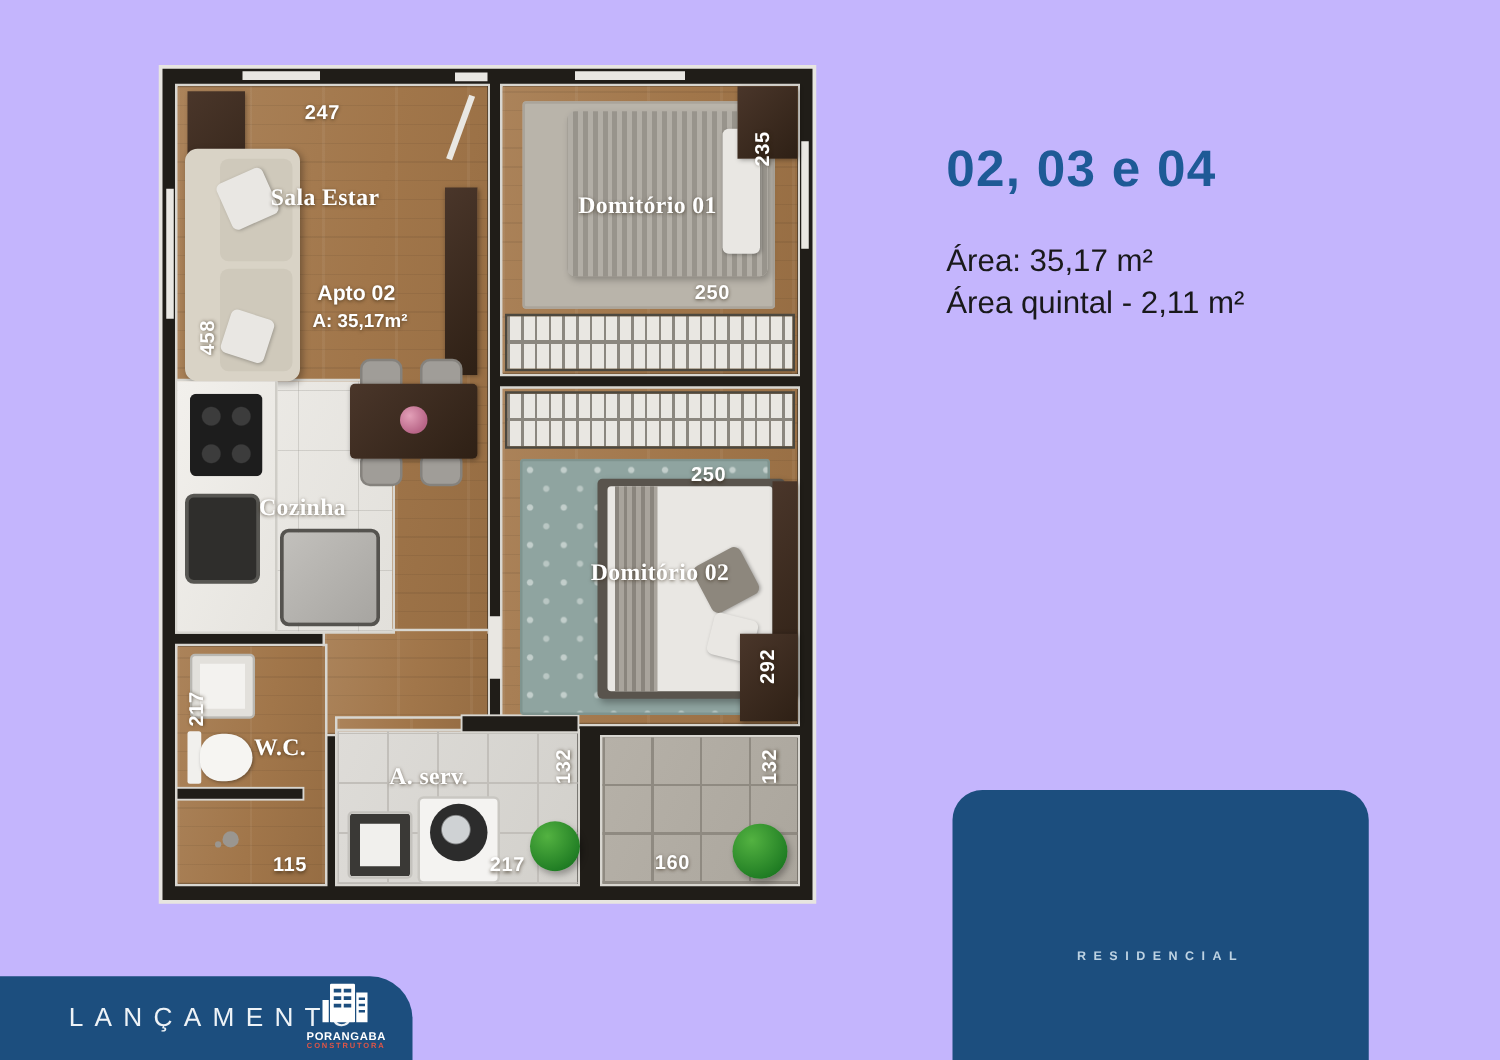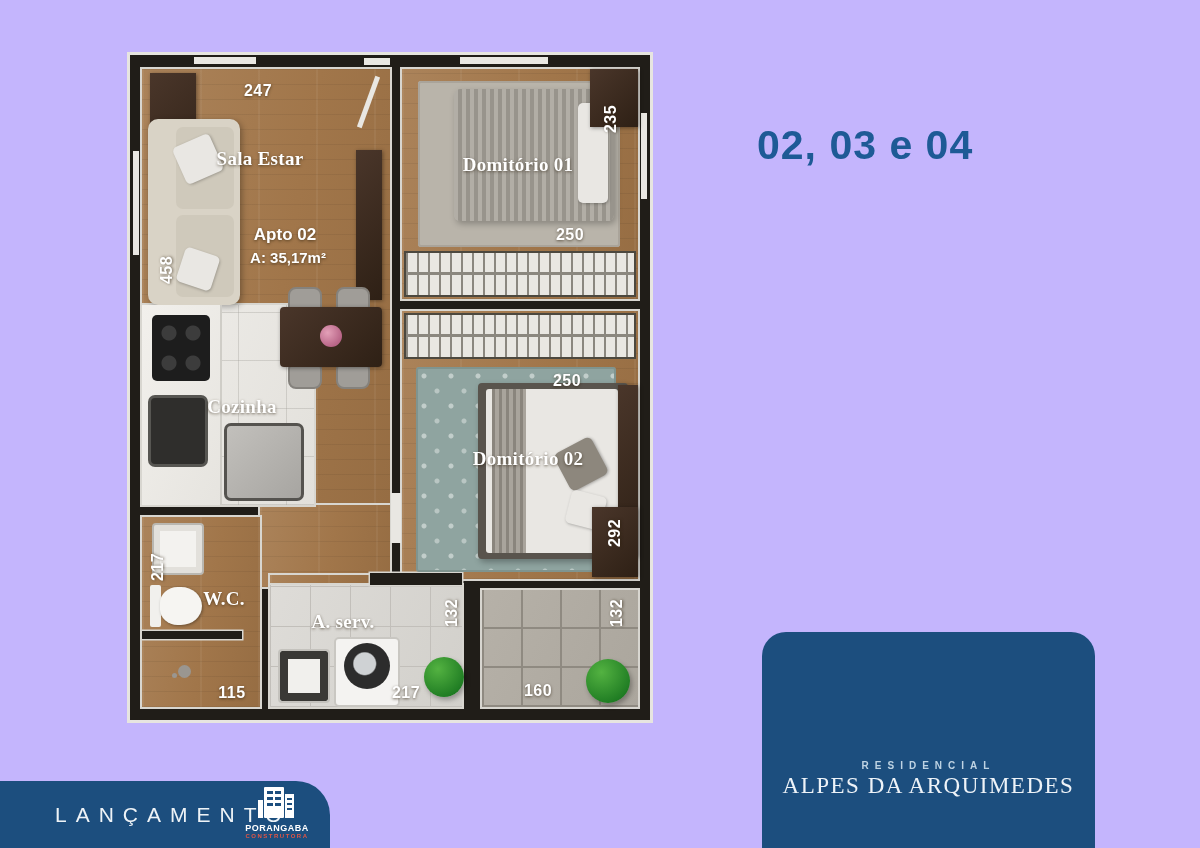--- a/index.html
+++ b/index.html
@@ -51,21 +51,21 @@
   .dim { font-size:16px; letter-spacing:.5px; }
   .room-name { font-size:19px; letter-spacing:.3px;font-family:Liberation Serif, serif; }
   .chair { position:absolute; background:#a09d98; border:2px solid #85827d; border-radius:8px; }
   .bush { position:absolute; border-radius:50%;
       background:radial-gradient(circle at 35% 30%, #53b241, #1f7c23 75%, #155c19);
       box-shadow:2px 3px 5px rgba(0,0,0,.3); }
 
   
   .right-panel { position:absolute; left:757px; top:103px; }
   .rp-title { font-size:35px; font-weight:600; color:#1b1b1d; letter-spacing:.5px; }
-  .rp-units { font-size:41px; font-weight:800; color:#1e5a96; margin-top:19px; letter-spacing:1px; }
+  .rp-units { font-size:41px; font-weight:800; color:#1e5a96; margin-top:9px; letter-spacing:1px; }
   .rp-areas { margin-top:34px; font-size:25px; color:#19191b; line-height:1.32; font-weight:500; }
 
   
   .brand-card { position:absolute; left:762px; top:632px; width:333px; height:240px;
       background:#1c4e7e; border-radius:24px; }
   .pill { position:absolute; left:23px; top:23px; width:287px; height:72px; background:#fff;
       border-radius:18px; display:flex; align-items:center; justify-content:center; gap:11px; }
   .mcmv { display:flex; align-items:center; gap:7px; }
   .mc-icon { position:relative; width:50px; height:44px; }
   .mc-sun { position:absolute; left:3px; top:3px; width:14px; height:14px; border-radius:50%;
@@ -192,25 +192,28 @@
     <div class="plan-label" style="left:158px;top:202px;font-size:15px;font-weight:700">A: 35,17m²</div>
     <div class="plan-label room-name" style="left:388px;top:110px">Domitório 01</div>
     <div class="plan-label room-name" style="left:398px;top:404px">Domitório 02</div>
     <div class="plan-label room-name" style="left:112px;top:352px">Cozinha</div>
     <div class="plan-label room-name" style="left:94px;top:544px">W.C.</div>
     <div class="plan-label room-name" style="left:213px;top:567px">A. serv.</div>
   </div>
 
   <div class="right-panel">
     <div class="rp-units">02, 03 e 04</div>
+    <div class="rp-areas">
+      <div>Área: 35,17 m²</div>
+      <div>Área quintal - 2,11 m²</div>
+    </div>
   </div>
 
   <div class="brand-card">
     <div class="bc-res">RESIDENCIAL</div>
-    <div class="bc-name">ALPES DA ARQUIMEDES</div>
   </div>
 
   <div class="banner">
     <div class="banner-label">LANÇAMENTO</div>
     <div class="builder">
       <svg width="46" height="32" viewBox="0 0 46 32">
         <g fill="#ffffff">
           <rect x="10" y="1" width="20" height="31" rx="1"></rect>
           <rect x="31" y="8" width="9" height="24"></rect>
           <rect x="4" y="14" width="5" height="18"></rect>

